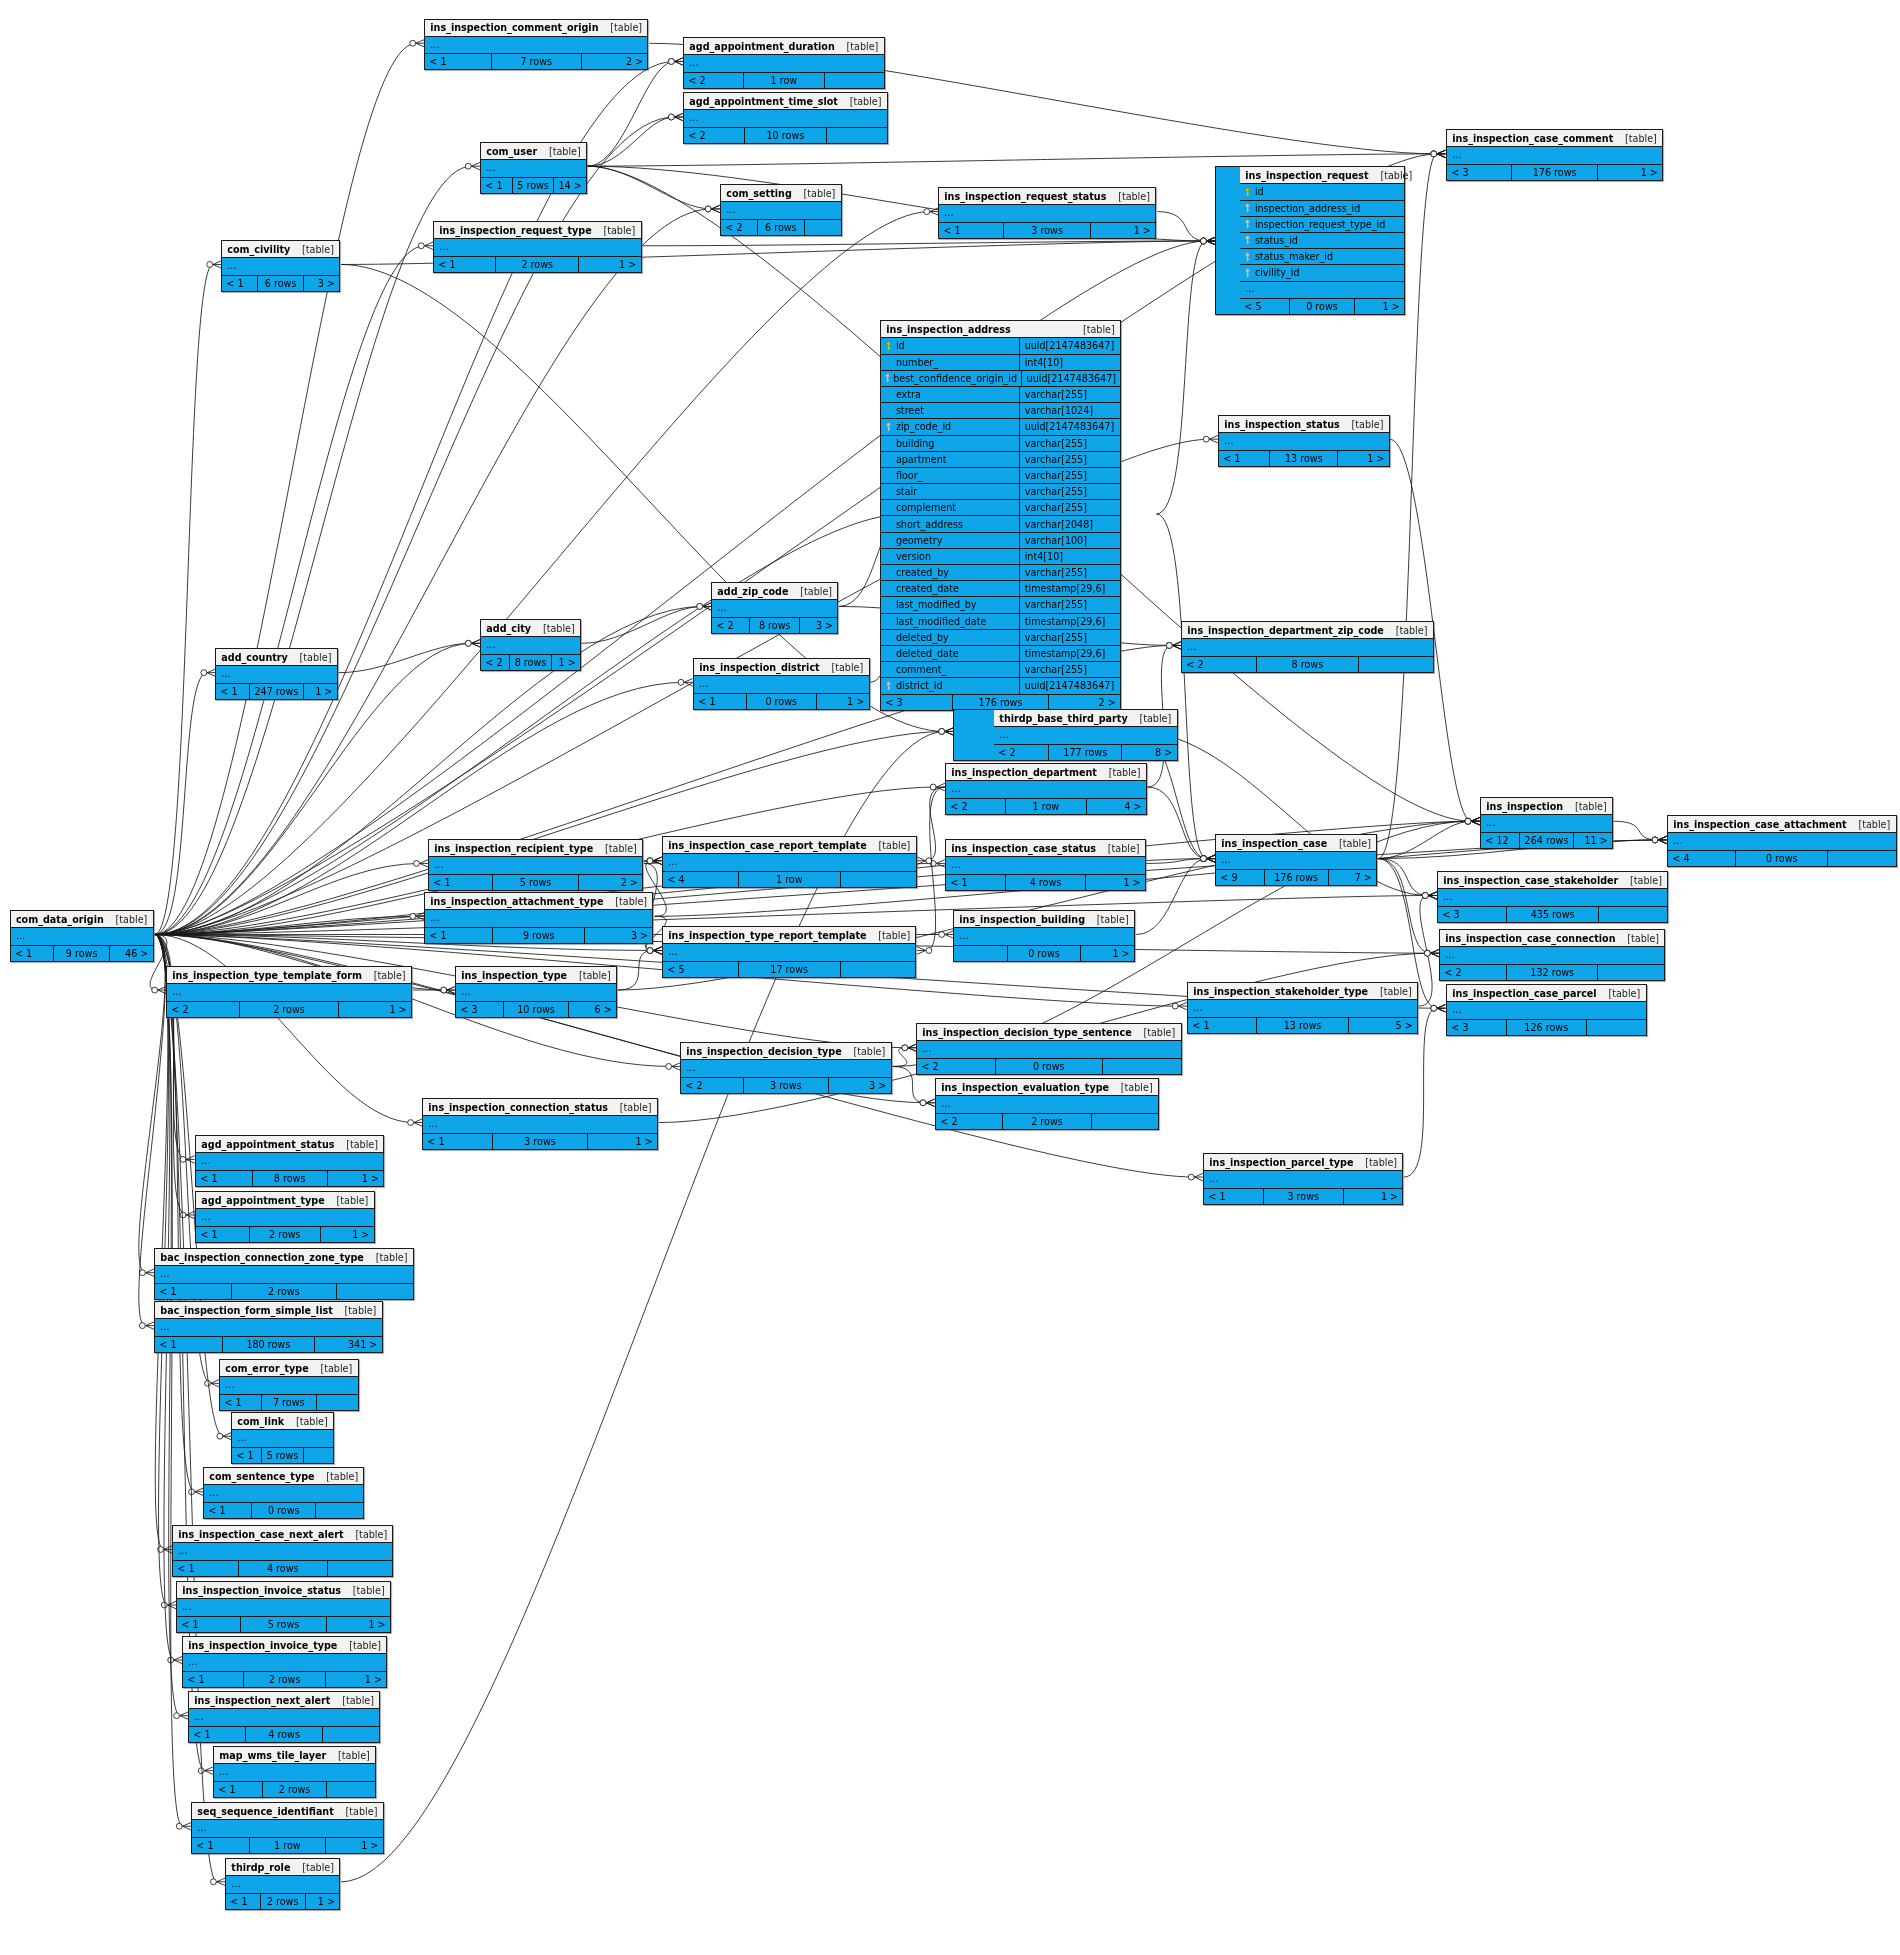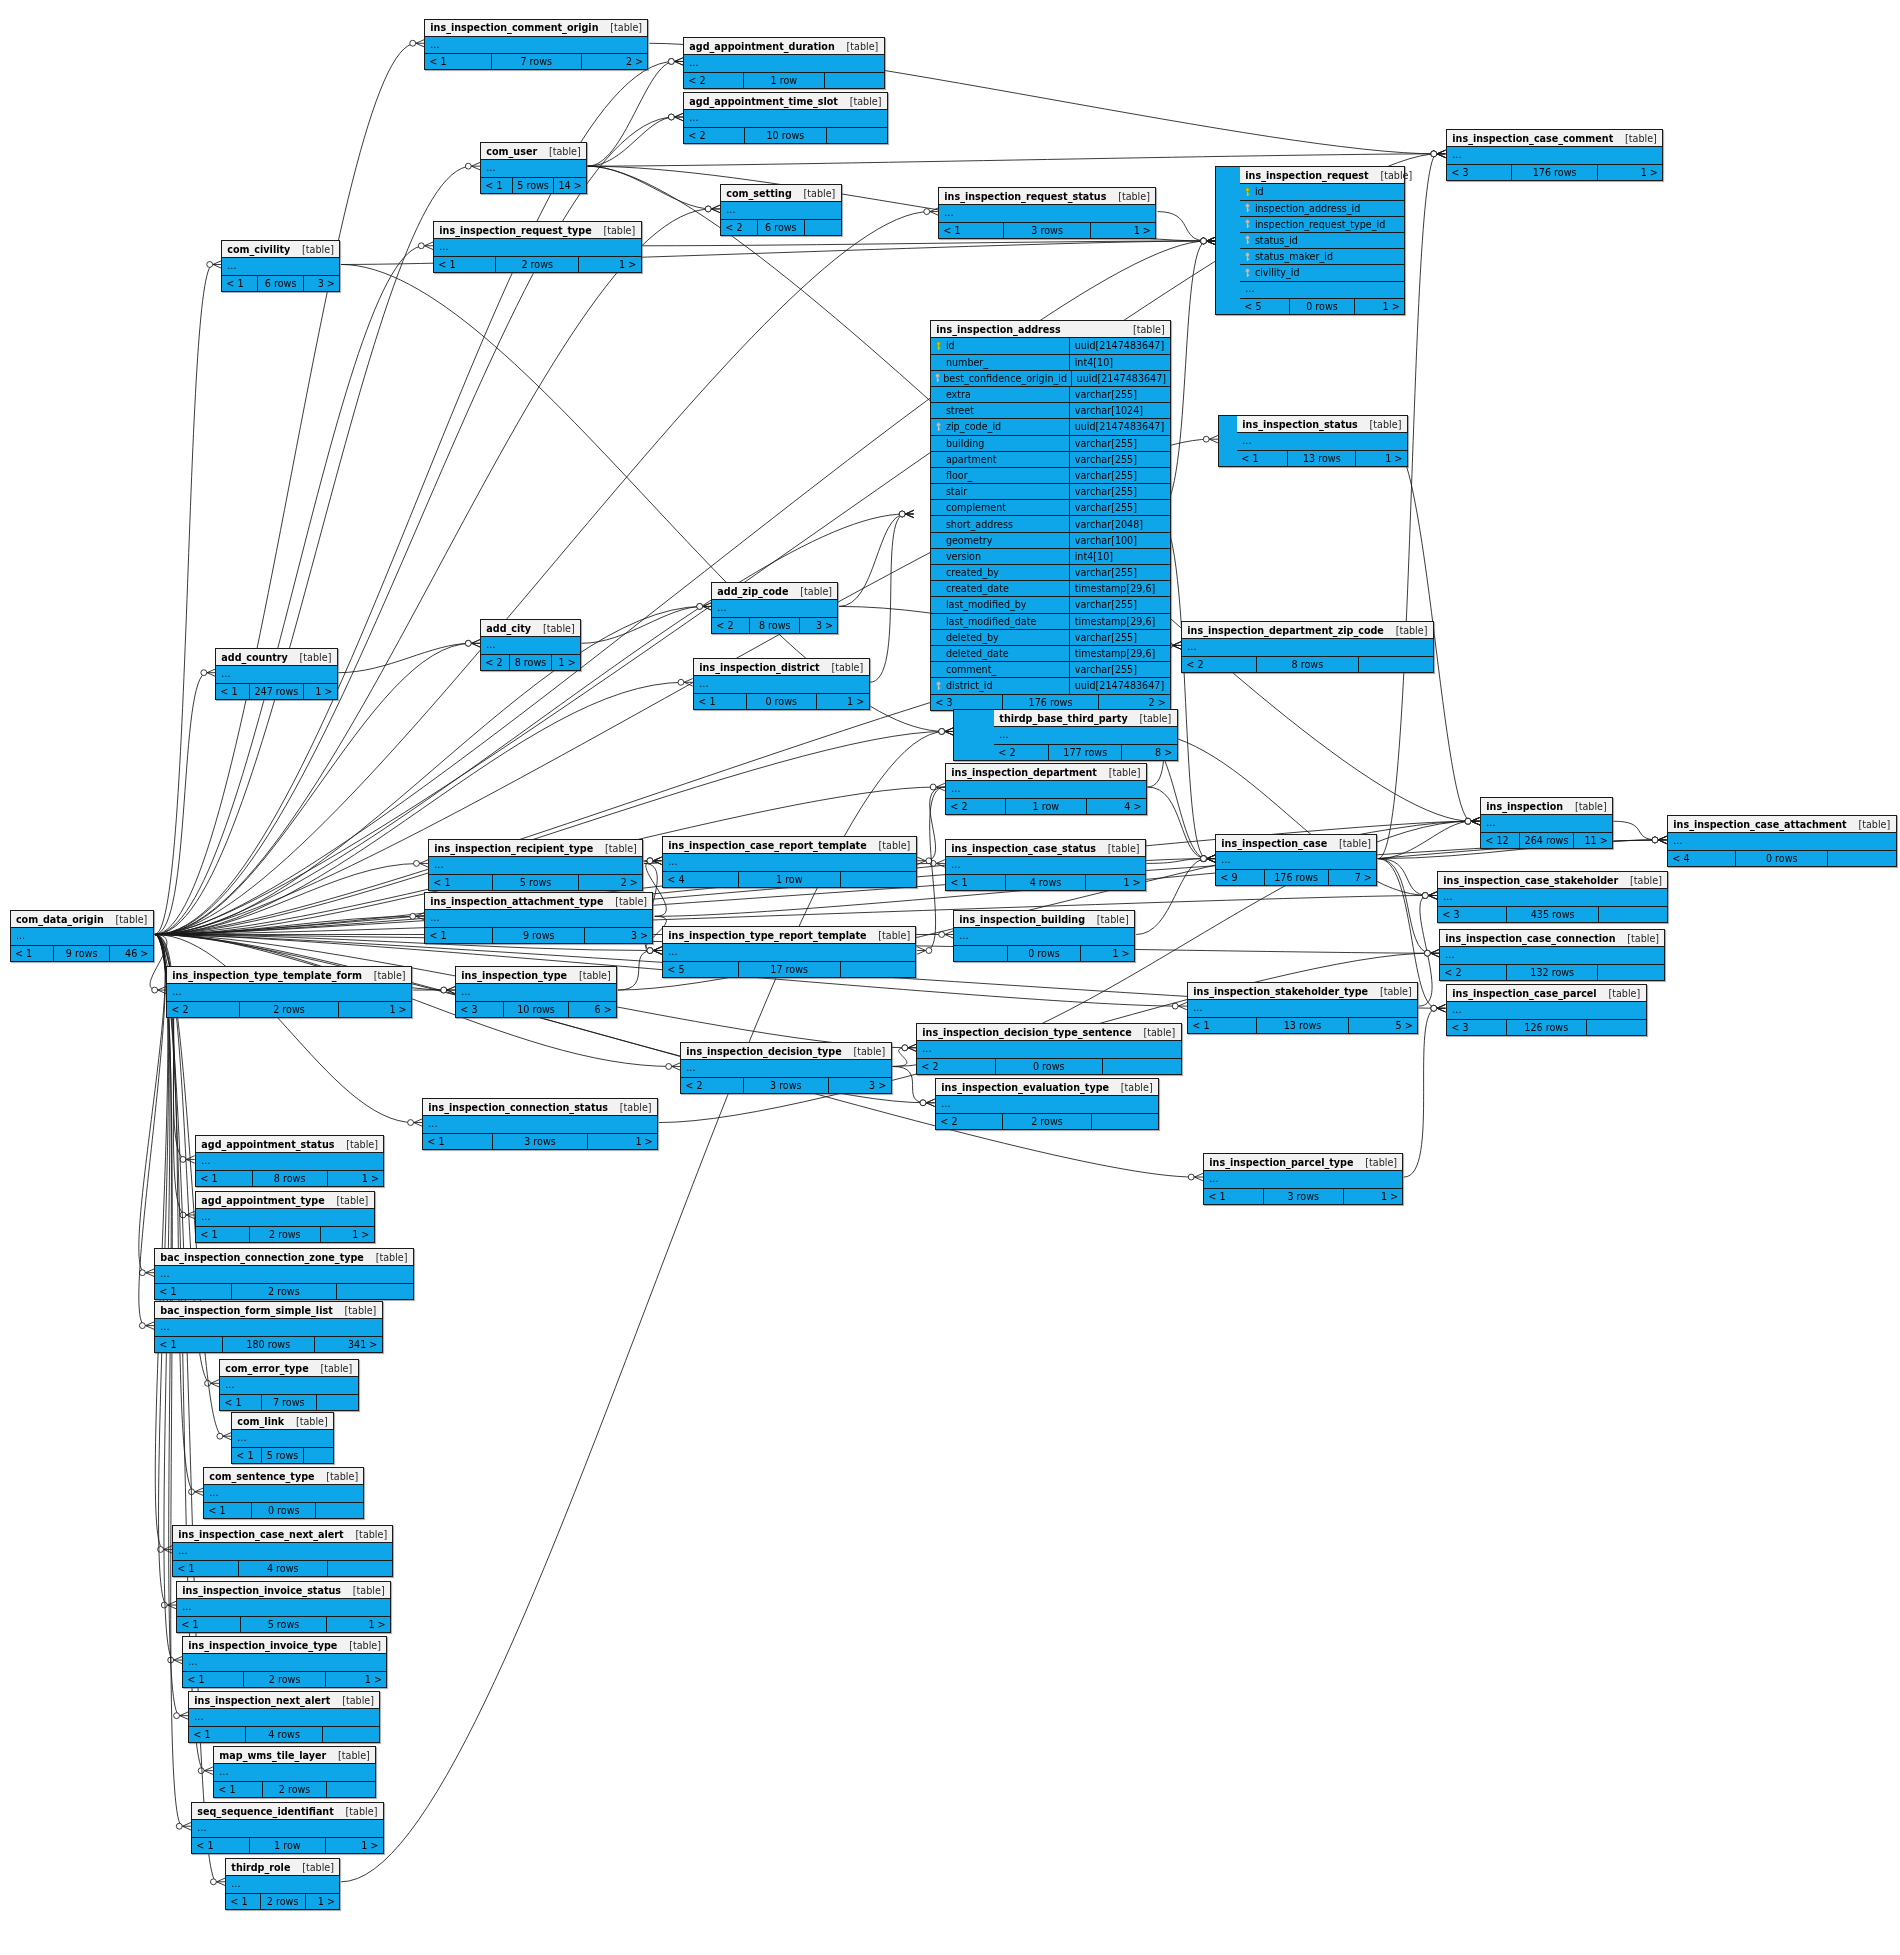--- a/index.html
+++ b/index.html
@@ -737,21 +737,21 @@
     </div>
     <div class="body">
           <div class="dots">...</div>
         </div>
     <div class="ftr">
       <span class="f0">&lt; 1</span>
       <span class="f1">2 rows</span>
       <span class="f2">1 &gt;</span>
     </div>
   </div>
-      <div class="tbl detail" style="left: 930px; top: 320px; width: 239px;">
+      <div class="tbl detail" style="left: 880px; top: 320px; width: 239px;">
     <div class="hdr">
       <span class="nm">ins_inspection_address</span>
       <span class="bd">[table]</span>
     </div>
     <div class="body">
           <div class="row">
     <span class="keyic">
               <svg width="7" height="10.2" viewBox="0 0 13 19">
                 <circle cx="6.5" cy="5" r="3.4" fill="#cccc00" stroke="#8a8a00" stroke-width="1.4"></circle>
                 <path d="M6.5 8.4 V17 M6.5 13.2 h3.2" stroke="#cccc00" stroke-width="2.4" fill="none"></path>
@@ -880,21 +880,21 @@
     <span class="coln">district_id</span>
     <span class="typ">uuid[2147483647]</span>
   </div>
         </div>
     <div class="ftr">
       <span class="f0">&lt; 3</span>
       <span class="f1">176 rows</span>
       <span class="f2">2 &gt;</span>
     </div>
   </div>
-      <div class="tbl" style="left: 1218px; top: 415px; padding-left: 18px;">
+      <div class="tbl" style="left: 1218px; top: 415px;">
     <div class="hdr">
       <span class="nm">ins_inspection_status</span>
       <span class="bd">[table]</span>
     </div>
     <div class="body">
           <div class="dots">...</div>
         </div>
     <div class="ftr">
       <span class="f0">&lt; 1</span>
       <span class="f1">13 rows</span>

